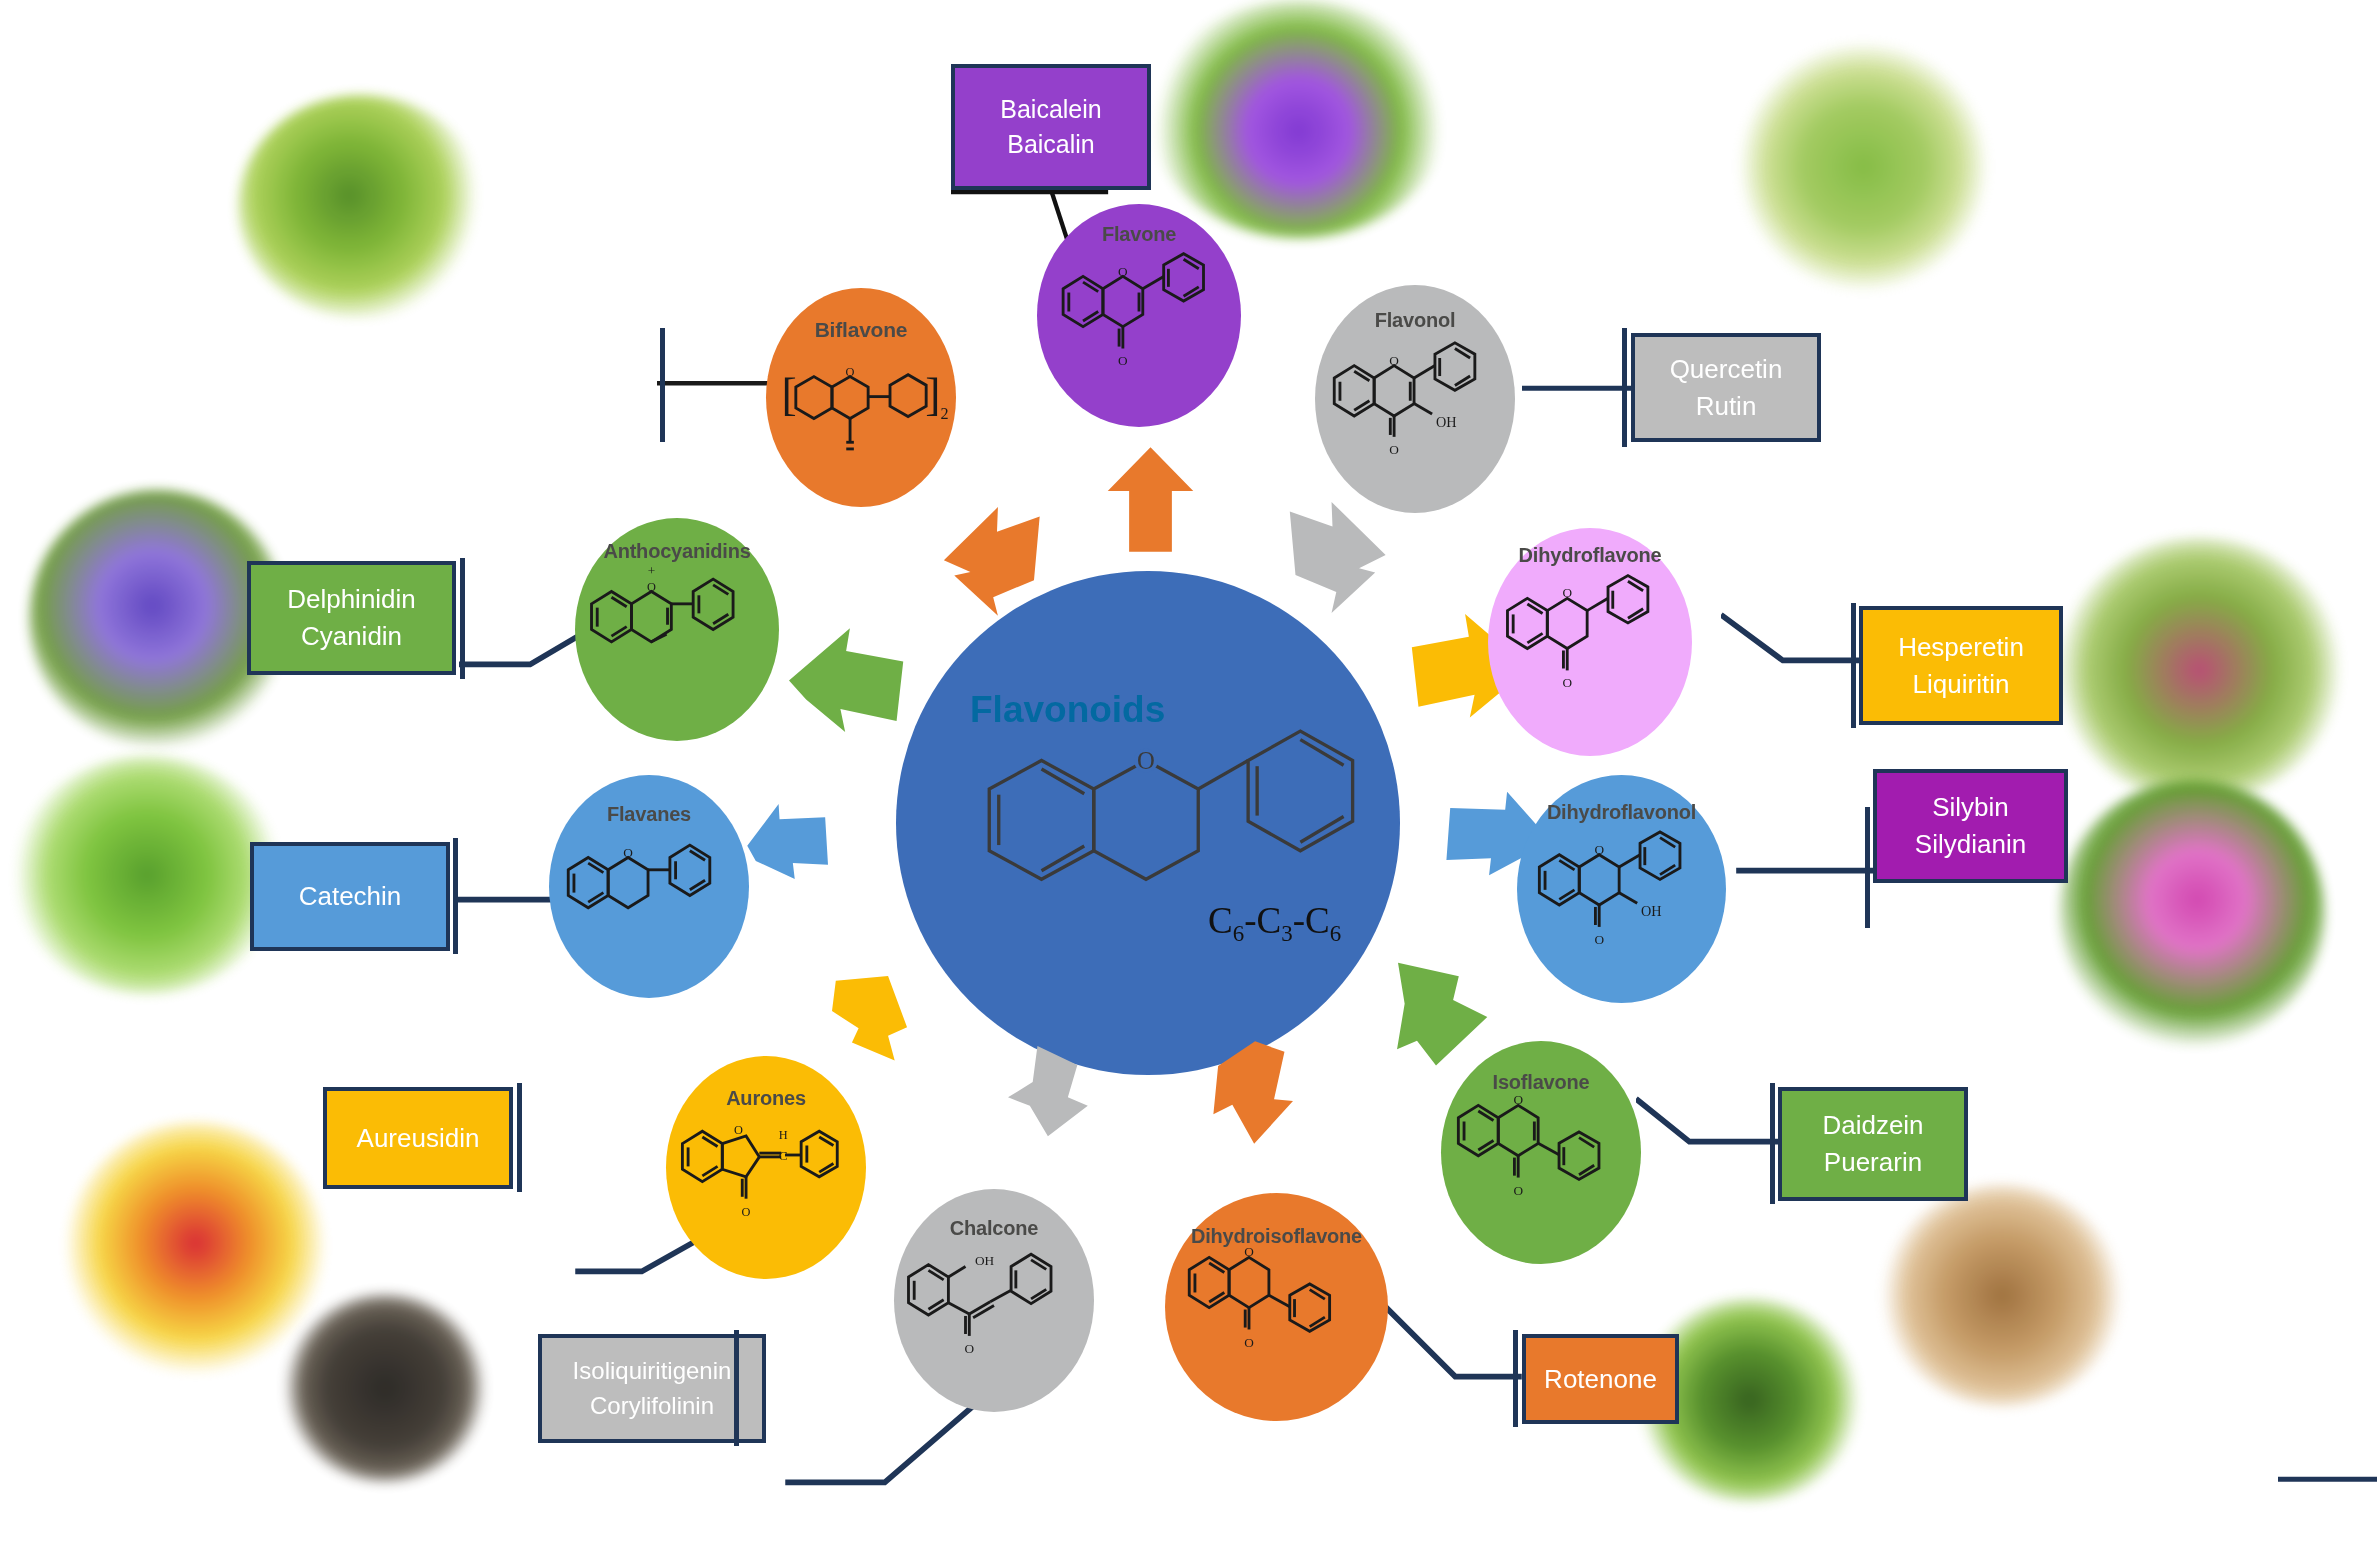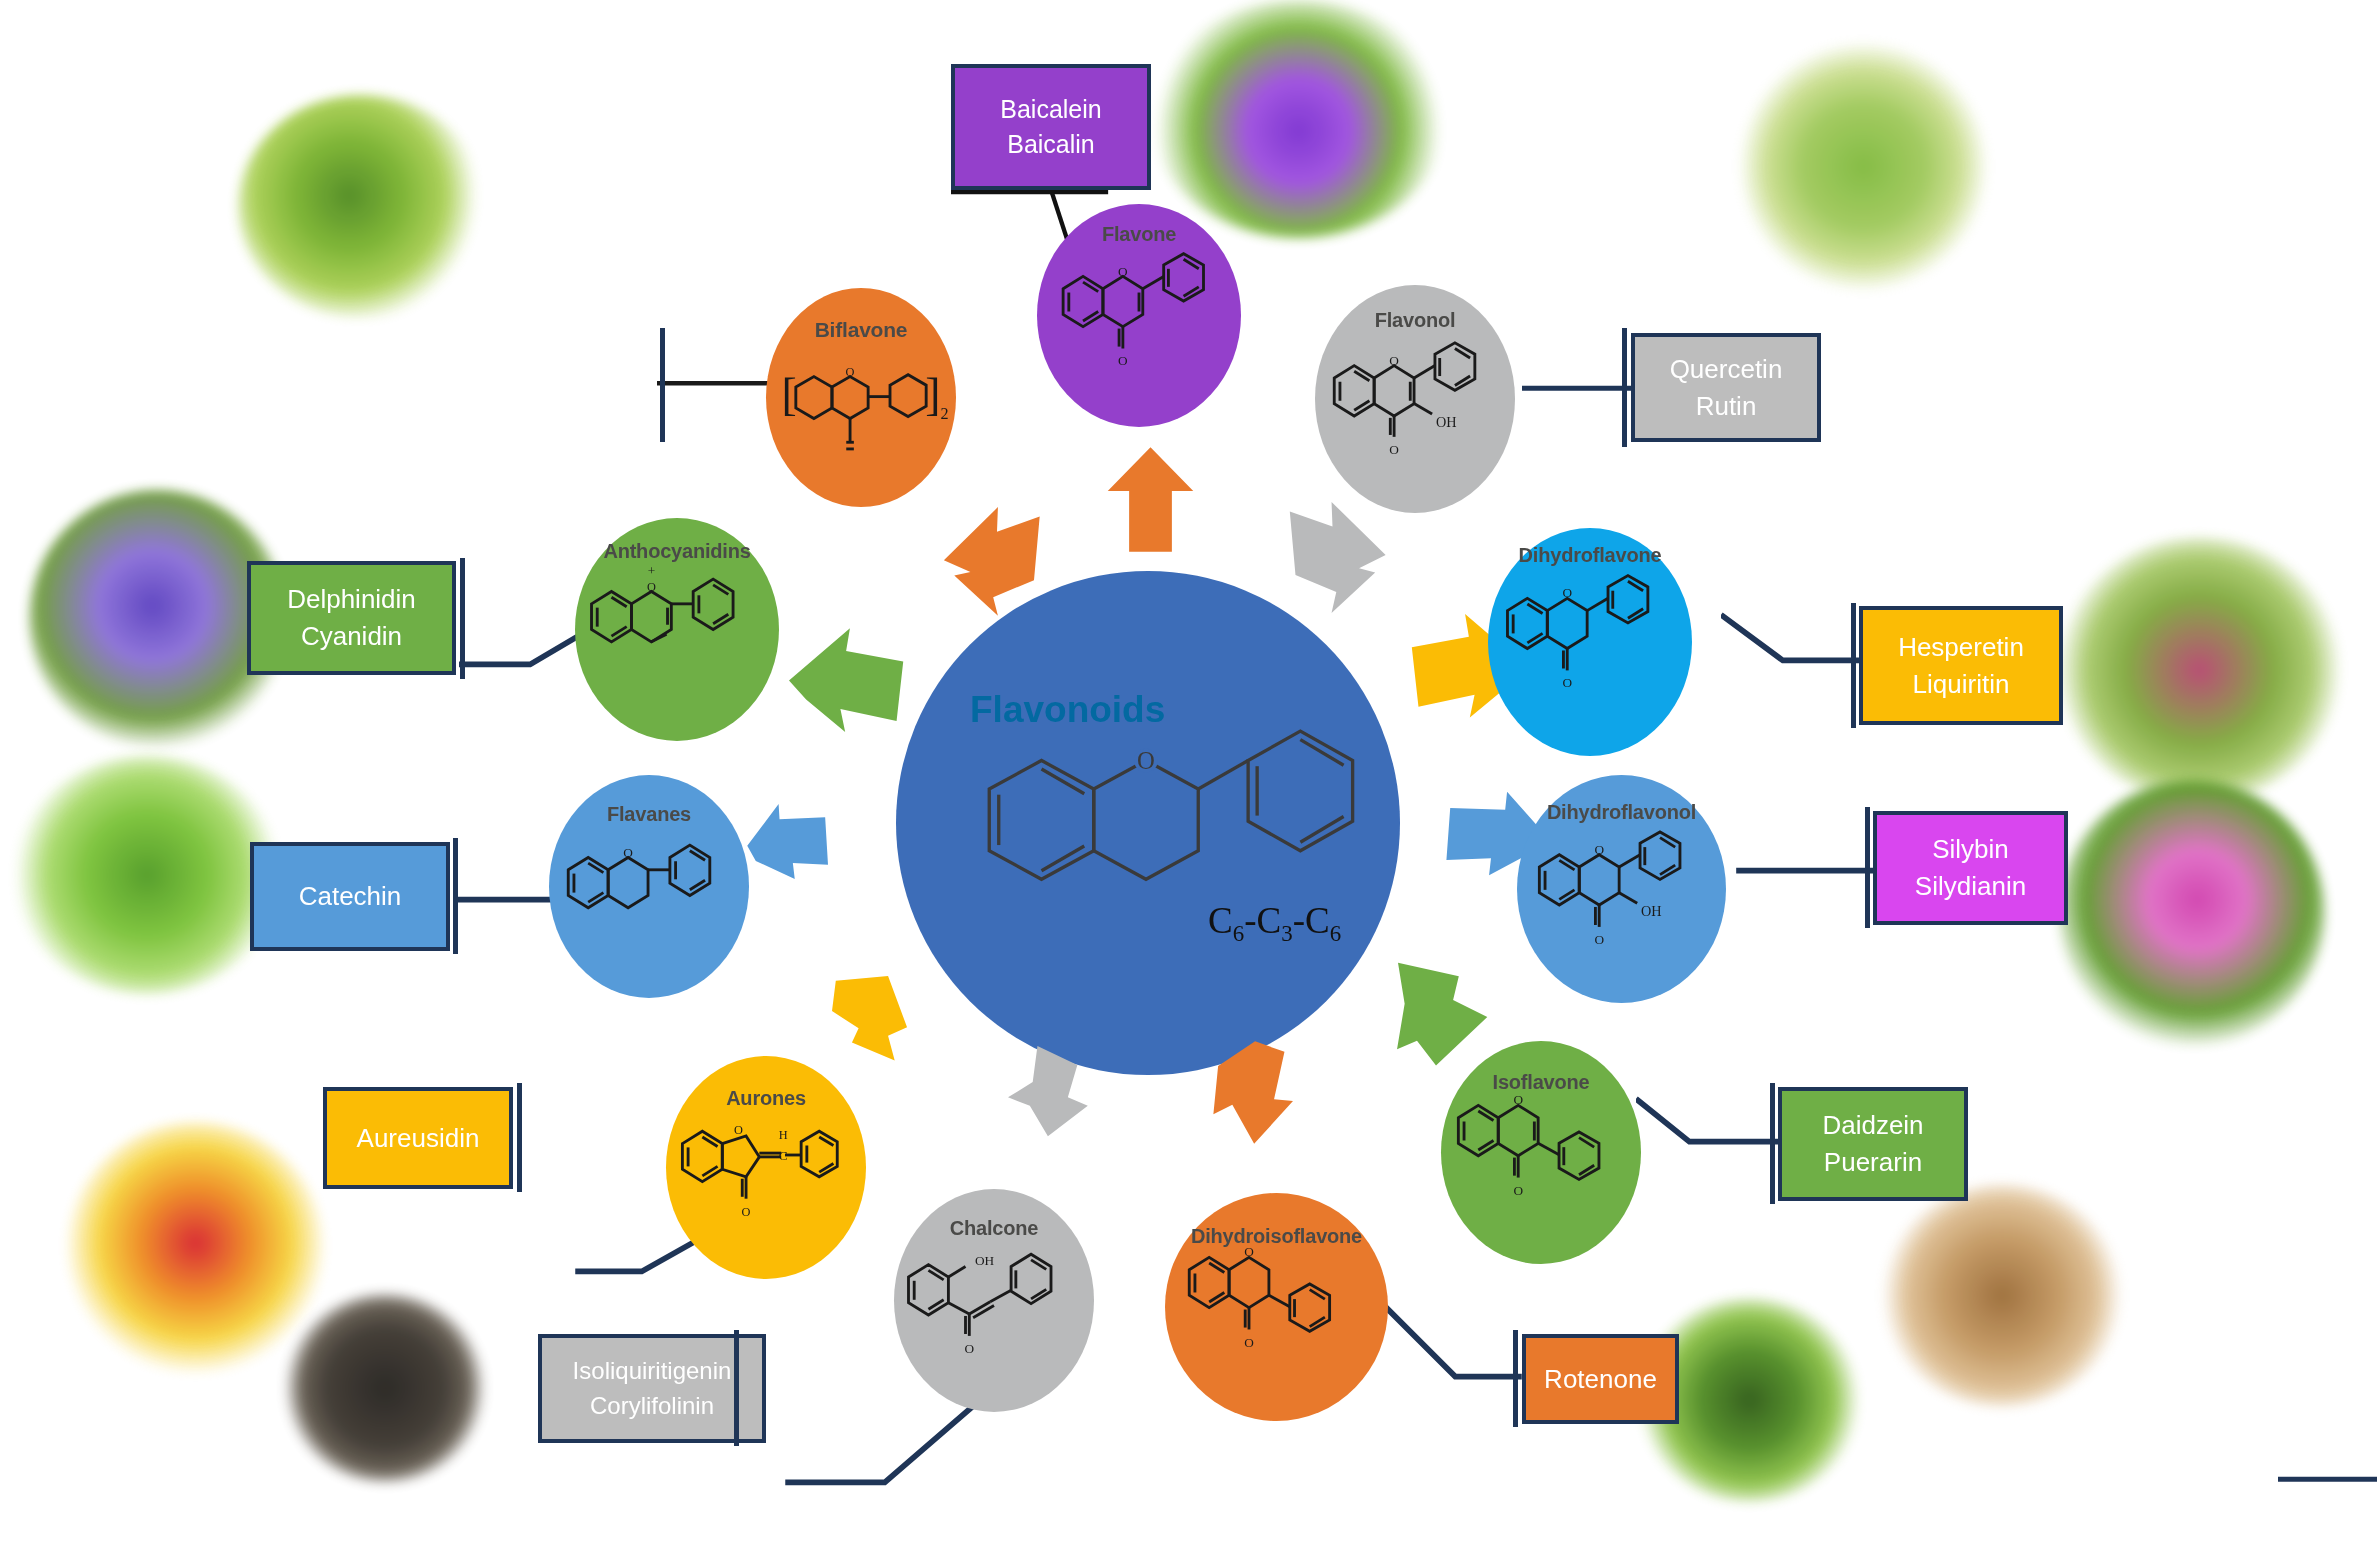--- a/index.html
+++ b/index.html
@@ -239,21 +239,21 @@
         <line x1="156" y1="172" x2="156" y2="216"></line>
         <line x1="148" y1="176" x2="148" y2="212"></line>
         <line x1="198" y1="146" x2="236" y2="168"></line>
         <text x="156" y="64" font-family="Liberation Serif, serif" font-size="28" stroke="none" fill="#1a1a1a" text-anchor="middle">O</text>
         <text x="156" y="252" font-family="Liberation Serif, serif" font-size="28" stroke="none" fill="#1a1a1a" text-anchor="middle">O</text>
         <text x="244" y="196" font-family="Liberation Serif, serif" font-size="30" stroke="none" fill="#1a1a1a">OH</text>
       </g>
     </svg>
   </div>
 
-  <div class="node" style="left:1488px;top:528px;width:204px;height:228px;background:#0ea5e9;">
+  <div class="node" style="left:1488px;top:528px;width:204px;height:228px;background:#f0abfc;">
     <div class="node-label" style="font-size:20px;margin-top:17px;">Dihydroflavone</div>
     <svg class="struct" width="190" height="166" viewBox="0 0 400 350" style="margin-top:1.9px;">
       <g fill="none" stroke="#1a1a1a" stroke-width="6">
         <polygon points="26,92 68,66 110,92 110,146 68,172 26,146"></polygon>
         <line x1="38" y1="100" x2="38" y2="140"></line>
         <line x1="68" y1="78" x2="100" y2="98"></line>
         <line x1="68" y1="160" x2="100" y2="140"></line>
         <polygon points="110,92 152,66 194,92 194,146 152,172 110,146"></polygon>
         <line x1="194" y1="92" x2="238" y2="66"></line>
         <polygon points="238,42 280,18 322,42 322,94 280,118 238,94"></polygon>
@@ -441,21 +441,21 @@
     <span>Rutin</span>
   </div>
   <div class="tick" style="left:1622px;top:328px;width:5.2px;height:119px;"></div>
 
   <div class="drugbox" style="left:1859px;top:606px;width:204px;height:119px;background:#fbbc05;font-size:26px;">
     <span>Hesperetin</span>
     <span>Liquiritin</span>
   </div>
   <div class="tick" style="left:1851px;top:603px;width:5.2px;height:125px;"></div>
 
-  <div class="drugbox" style="left:1873px;top:811px;width:195px;height:114px;background:#d946ef;font-size:26px;">
+  <div class="drugbox" style="left:1873px;top:769px;width:195px;height:114px;background:#a21caf;font-size:26px;">
     <span>Silybin</span>
     <span>Silydianin</span>
   </div>
   <div class="tick" style="left:1865px;top:807px;width:5.2px;height:121px;"></div>
 
   <div class="drugbox" style="left:1778px;top:1087px;width:190px;height:114px;background:#6faf46;font-size:26px;">
     <span>Daidzein</span>
     <span>Puerarin</span>
   </div>
   <div class="tick" style="left:1770px;top:1083px;width:5.2px;height:121px;"></div>

